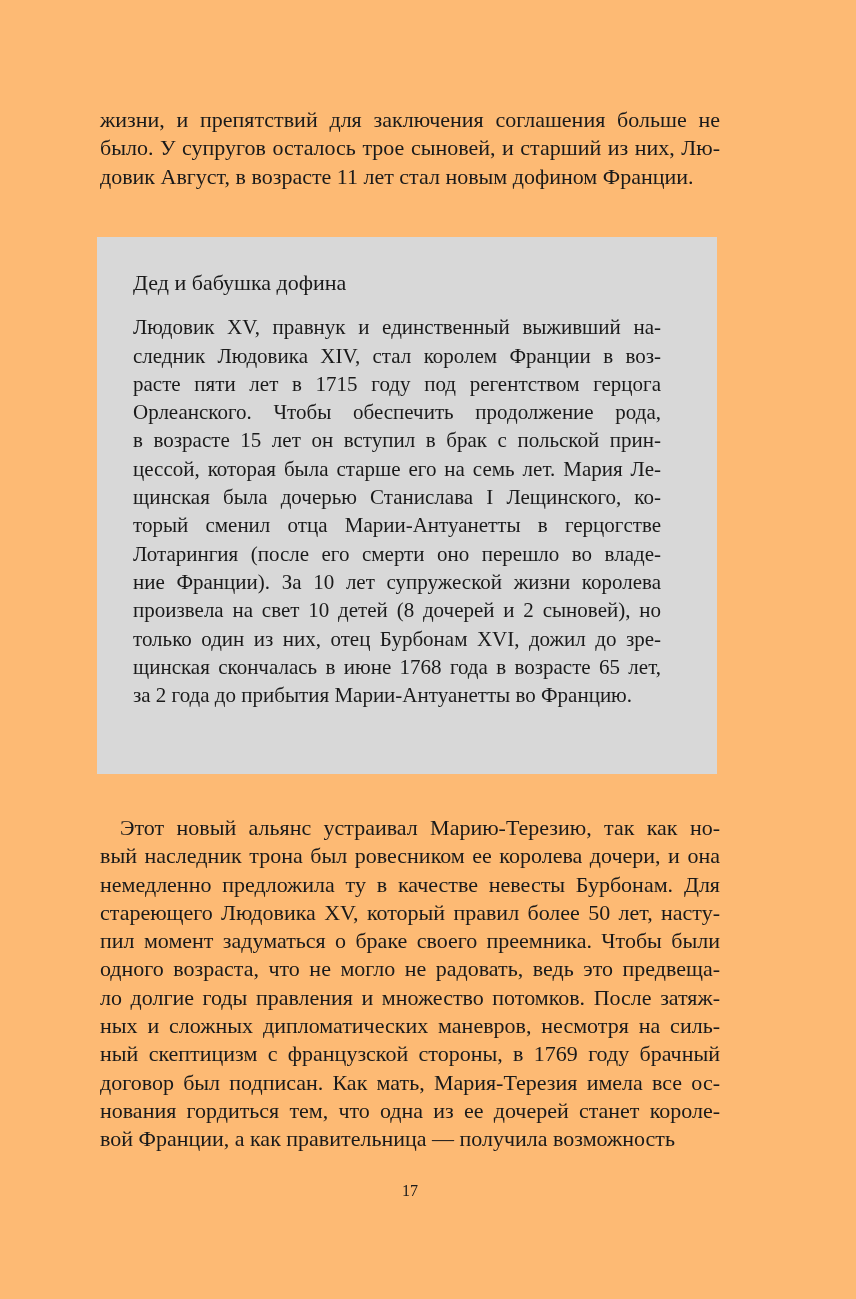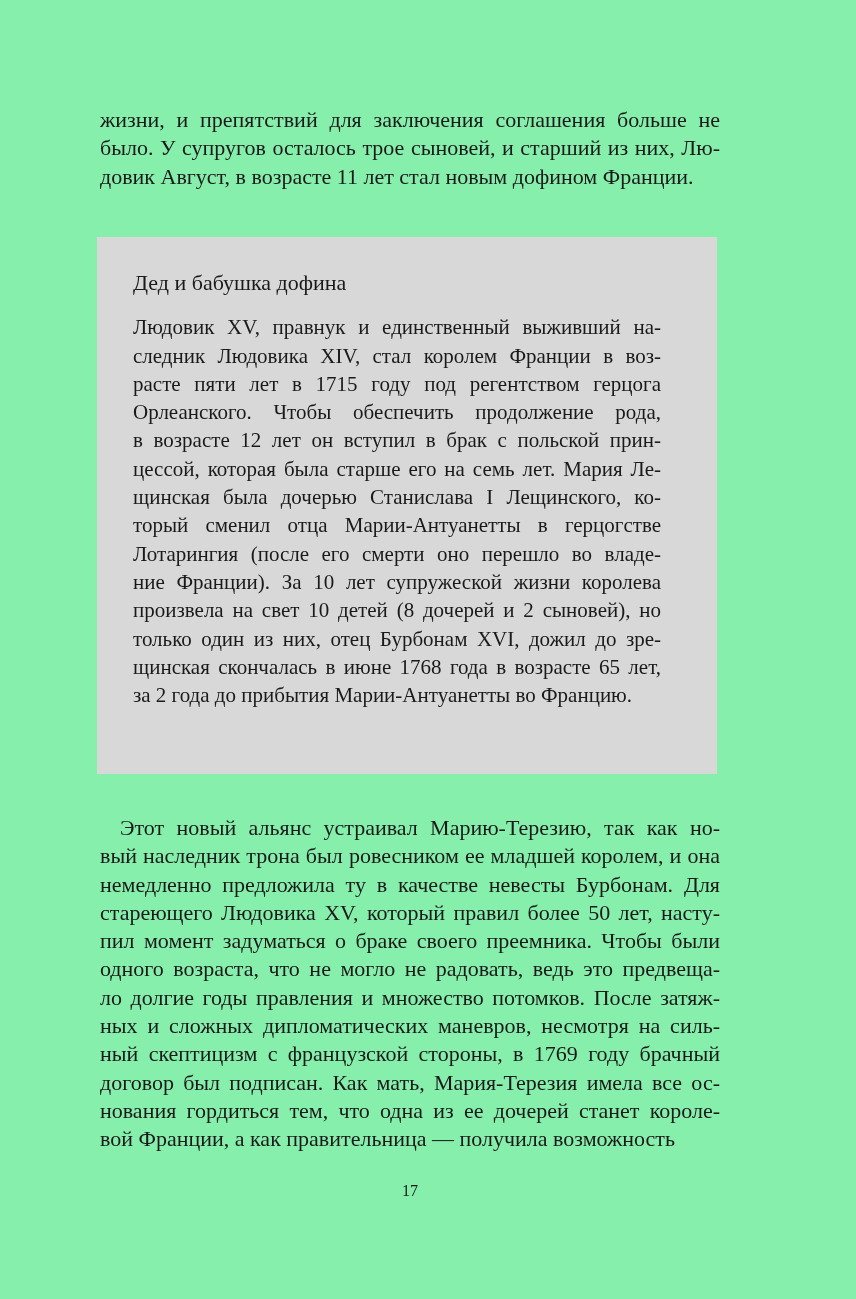--- a/index.html
+++ b/index.html
@@ -4,21 +4,21 @@
 <style>
   html, body {
     margin: 0;
     padding: 0;
     background: #ffffff;
   }
   #page {
     position: relative;
     width: 856px;
     height: 1299px;
-    background: #86efac;
+    background: #fdba74;
     font-family: "Liberation Serif", "DejaVu Serif", serif;
     color: #1a1a1a;
     overflow: hidden;
   }
   .textcol {
     position: absolute;
     left: 100px;
     width: 620px;
   }
   .tline {
@@ -82,36 +82,36 @@
       <div class="tline tline-last">довик Август, в возрасте 11 лет стал новым дофином Франции.</div>
     </div>
 
   <div id="info-box">
     <h2 id="info-box-title">Дед и бабушка дофина</h2>
     <div>
         <div class="tline">Людовик XV, правнук и единственный выживший на-</div>
         <div class="tline">следник Людовика XIV, стал королем Франции в воз-</div>
         <div class="tline">расте пяти лет в 1715 году под регентством герцога</div>
         <div class="tline">Орлеанского. Чтобы обеспечить продолжение рода,</div>
-        <div class="tline">в возрасте 12 лет он вступил в брак с польской прин-</div>
+        <div class="tline">в возрасте 15 лет он вступил в брак с польской прин-</div>
         <div class="tline">цессой, которая была старше его на семь лет. Мария Ле-</div>
         <div class="tline">щинская была дочерью Станислава I Лещинского, ко-</div>
         <div class="tline">торый сменил отца Марии-Антуанетты в герцогстве</div>
         <div class="tline">Лотарингия (после его смерти оно перешло во владе-</div>
         <div class="tline">ние Франции). За 10 лет супружеской жизни королева</div>
         <div class="tline">произвела на свет 10 детей (8 дочерей и 2 сыновей), но</div>
         <div class="tline">только один из них, отец Бурбонам XVI, дожил до зре-</div>
         <div class="tline">щинская скончалась в июне 1768 года в возрасте 65 лет,</div>
         <div class="tline tline-last">за 2 года до прибытия Марии-Антуанетты во Францию.</div>
       </div>
   </div>
 
   <div id="para-main" class="textcol">
       <div class="tline">Этот новый альянс устраивал Марию-Терезию, так как но-</div>
-      <div class="tline">вый наследник трона был ровесником ее младшей королем, и она</div>
+      <div class="tline">вый наследник трона был ровесником ее королева дочери, и она</div>
       <div class="tline">немедленно предложила ту в качестве невесты Бурбонам. Для</div>
       <div class="tline">стареющего Людовика XV, который правил более 50 лет, насту-</div>
       <div class="tline">пил момент задуматься о браке своего преемника. Чтобы были</div>
       <div class="tline">одного возраста, что не могло не радовать, ведь это предвеща-</div>
       <div class="tline">ло долгие годы правления и множество потомков. После затяж-</div>
       <div class="tline">ных и сложных дипломатических маневров, несмотря на силь-</div>
       <div class="tline">ный скептицизм с французской стороны, в 1769 году брачный</div>
       <div class="tline">договор был подписан. Как мать, Мария-Терезия имела все ос-</div>
       <div class="tline">нования гордиться тем, что одна из ее дочерей станет короле-</div>
       <div class="tline tline-last">вой Франции, а как правительница — получила возможность</div>

